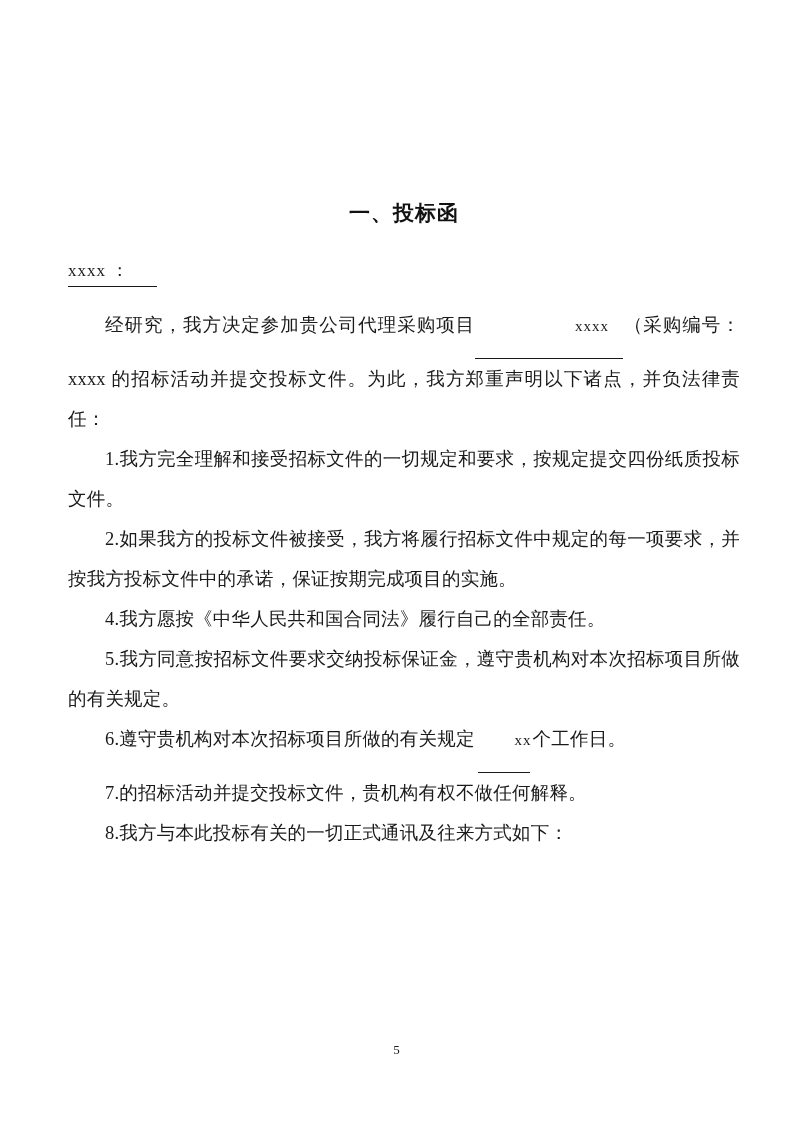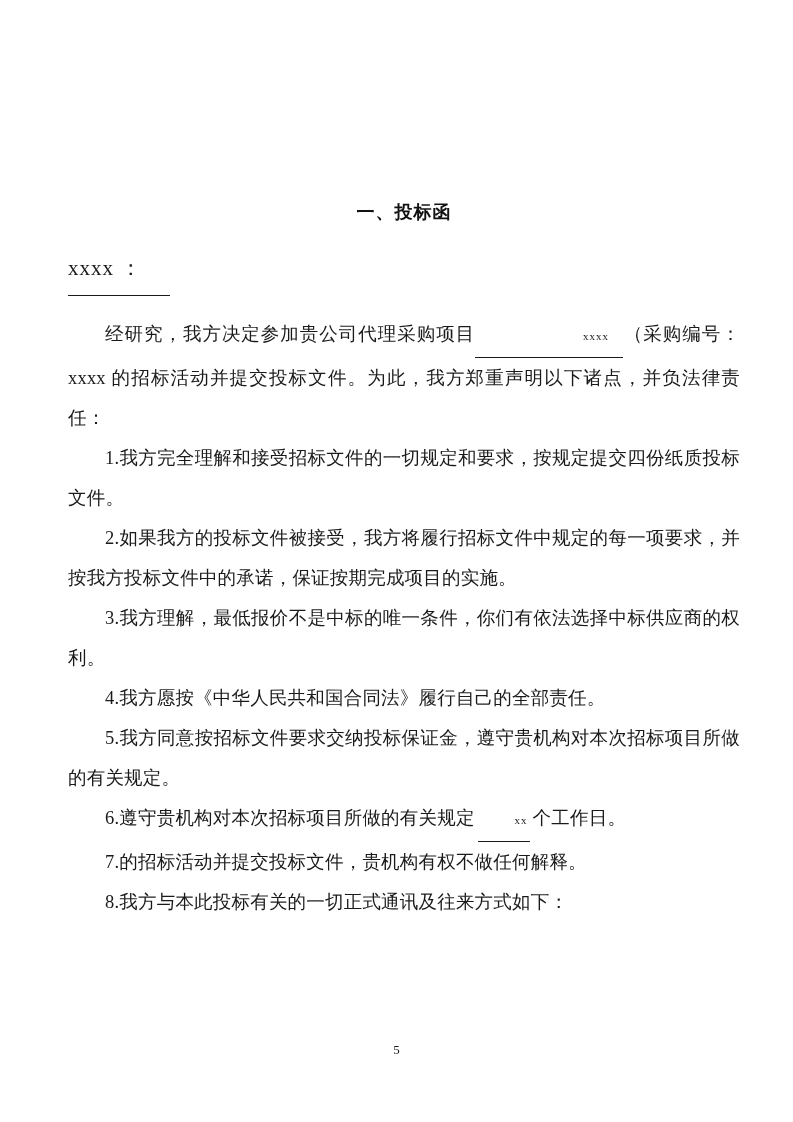--- a/index.html
+++ b/index.html
@@ -20,40 +20,40 @@
   .content {
     position: absolute;
     left: 68px;
     top: 0;
     width: 672px;
   }
 
   
   .doc-title {
     text-align: center;
-    font-size: 18px;
+    font-size: 21px;
     font-weight: bold;
     letter-spacing: 1px;
     margin: 0;
     padding-top: 203px;
     line-height: 1;
     color: #111111;
   }
 
   
   .recipient-row {
     margin-top: 34px;
     line-height: 26px;
   }
   .recipient {
     display: inline-block;
-    font-size: 21px;
+    font-size: 17px;
     border-bottom: 1.3px solid #1a1a1a;
     padding-right: 28px;
-    padding-bottom: 14px;
+    padding-bottom: 2px;
     letter-spacing: 1px;
     white-space: pre;
   }
 
   
   .para {
     font-size: 18.5px;
     line-height: 40px;
     margin: 0;
     text-align: justify;
@@ -68,22 +68,22 @@
   }
   .para.item {
     margin-top: 0;
   }
 
   
   .blank {
     display: inline-block;
     border-bottom: 1.3px solid #1a1a1a;
     text-align: right;
-    padding-bottom: 1px;
-    font-size: 11px;
+    padding-bottom: 12px;
+    font-size: 15px;
     letter-spacing: 1px;
     vertical-align: baseline;
   }
   .blank-long {
     width: 148px;
     padding-right: 14px;
     box-sizing: border-box;
   }
   .blank-short {
     width: 52px;
@@ -130,21 +130,20 @@
     <div class="recipient-row">
       <span class="recipient">xxxx ：</span>
     </div>
 
     <p class="para indent lead"><span>经研究，我方决定参加贵公司代理采购项目</span><span class="blank blank-long">xxxx</span><span>（采购编号：xxxx 的招标活动并提交投标文件。为此，我方郑重声明以下诸点，并负法律责任：</span></p>
 
     <p class="para indent item"><span>1.</span><span>我方完全理解和接受招标文件的一切规定和要求，按规定提交四份纸质投标文件。</span></p>
 
     <p class="para indent item"><span>2.</span><span>如果我方的投标文件被接受，我方将履行招标文件中规定的每一项要求，并按我方投标文件中的承诺，保证按期完成项目的实施。</span></p>
 
-    <p class="para indent item"><span>3.</span><span>我方理解，最低报价不是中标的唯一条件，你们有依法选择中标供应商的权利。</span></p>
 
     <p class="para indent item"><span>4.</span><span>我方愿按《中华人民共和国合同法》履行自己的全部责任。</span></p>
 
     <p class="para indent item"><span>5.</span><span>我方同意按招标文件要求交纳投标保证金，遵守贵机构对本次招标项目所做的有关规定。</span></p>
 
     <p class="para indent item"><span>6.</span><span>遵守贵机构对本次招标项目所做的有关规定</span><span class="blank blank-short">xx</span><span>个工作日。</span></p>
 
     <p class="para indent item"><span>7.</span><span>的招标活动并提交投标文件，贵机构有权不做任何解释。</span></p>
 
     <p class="para indent item"><span>8.</span><span>我方与本此投标有关的一切正式通讯及往来方式如下：</span></p>

